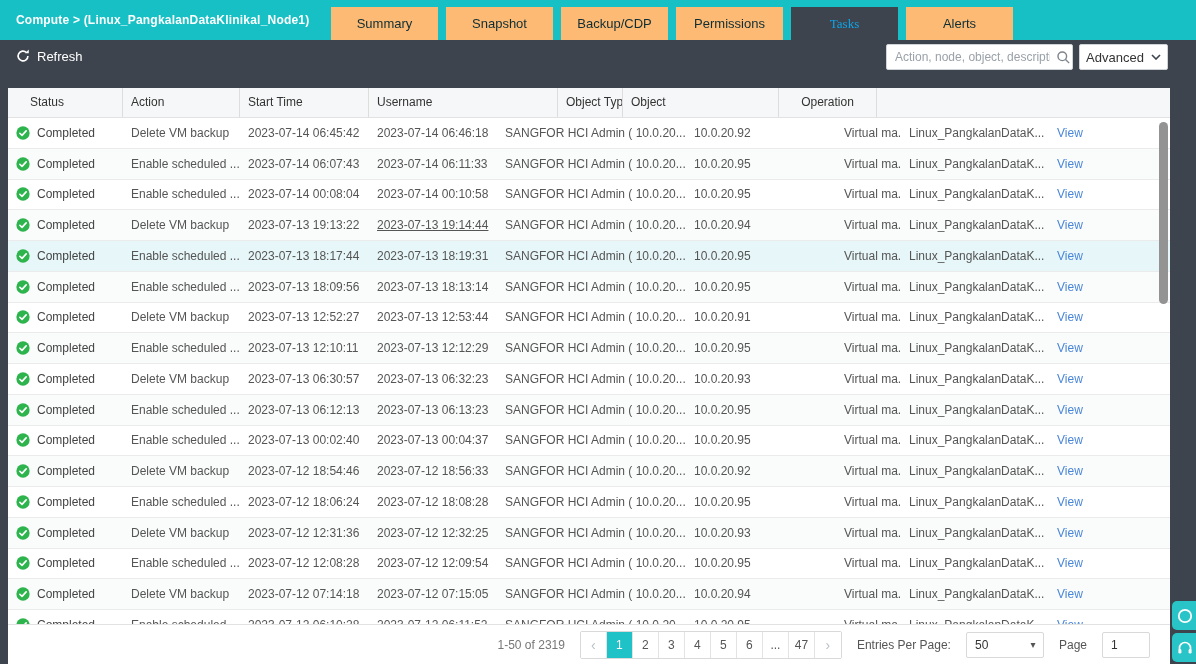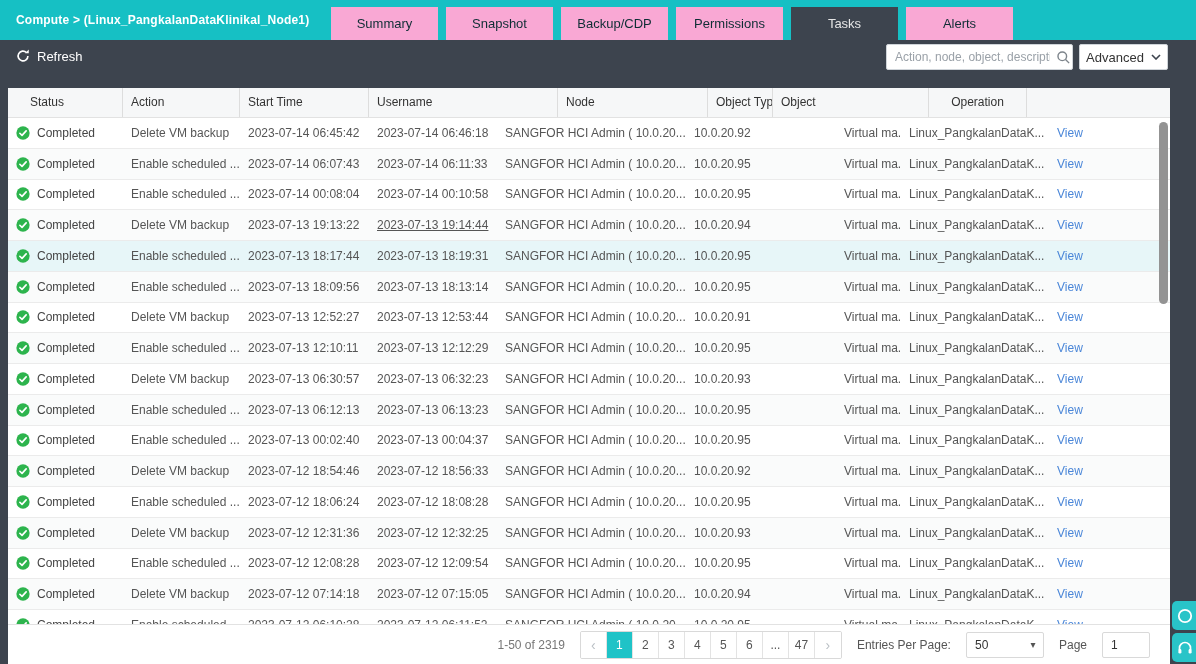--- a/index.html
+++ b/index.html
@@ -5,22 +5,22 @@
   * { margin:0; padding:0; box-sizing:border-box; }
   html,body { width:1196px; height:664px; overflow:hidden; }
   body { font-family:"Liberation Sans", sans-serif; background:#3d444e; position:relative; }
 
   
   .topbar { position:absolute; left:0; top:0; width:1196px; height:40px; background:#16c0c4; }
   .breadcrumb { position:absolute; left:16px; top:0; height:40px; line-height:40px;
                 color:#fff; font-size:12px; font-weight:bold; letter-spacing:.2px; cursor:pointer; }
   .tabs { position:absolute; left:331px; top:7px; display:flex; gap:8px; }
   .tab { width:107px; height:33px; line-height:33px; text-align:center; font-size:13px;
-         color:#0e2d34; background:#f9a8d4; cursor:pointer; }
-  .tab.active { background:#3d444e; color:#e5e5e5; }
+         color:#0e2d34; background:#fdba74; cursor:pointer; }
+  .tab.active { background:#3d444e; color:#0ea5e9;font-family:Liberation Serif, serif; }
 
   
   .toolbar { position:absolute; left:0; top:40px; width:1196px; height:32px; background:#3d444e; }
   .refresh { position:absolute; left:16px; top:0; height:32px; display:flex; align-items:center;
              gap:7px; color:#fff; font-size:13px; cursor:pointer; }
   .searchwrap { position:absolute; left:886px; top:4px; width:187px; height:26px; background:#fff;
                 border:1px solid #cfd4d9; border-radius:2px; display:flex; align-items:center; }
   .searchwrap input { flex:1; border:none; outline:none; height:22px; padding:0 4px 0 8px;
                       font-size:12px; color:#333; font-family:"Liberation Sans",sans-serif; }
   .searchwrap input::placeholder { color:#9aa1a8; }
@@ -116,21 +116,20 @@
     </svg>
   </div>
 </div>
 
 <div class="panel">
   <div class="thead" id="thead">
       <div class="th" style="width: 115px;">Status</div>
       <div class="th" style="width: 117px;">Action</div>
       <div class="th" style="width: 129px;">Start Time</div>
       <div class="th" style="width: 189px;">Username</div>
-      <div class="th" style="width: 150px;">Node</div>
       <div class="th" style="width: 65px;">Object Type</div>
       <div class="th" style="width: 156px;">Object</div>
       <div class="th center" style="width: 98px;">Operation</div>
     </div>
   <div class="tbody" id="tbody">
       <div class="tr">
         <div class="td status" style="width: 115px;">
           <svg width="14" height="14" viewBox="0 0 16 16">
             <circle cx="8" cy="8" r="7.6" fill="#2db44d"></circle>
             <path d="M4.4 8.3 L6.9 10.7 L11.6 5.6" fill="none" stroke="#fff" stroke-width="1.9" stroke-linecap="round" stroke-linejoin="round"></path>

